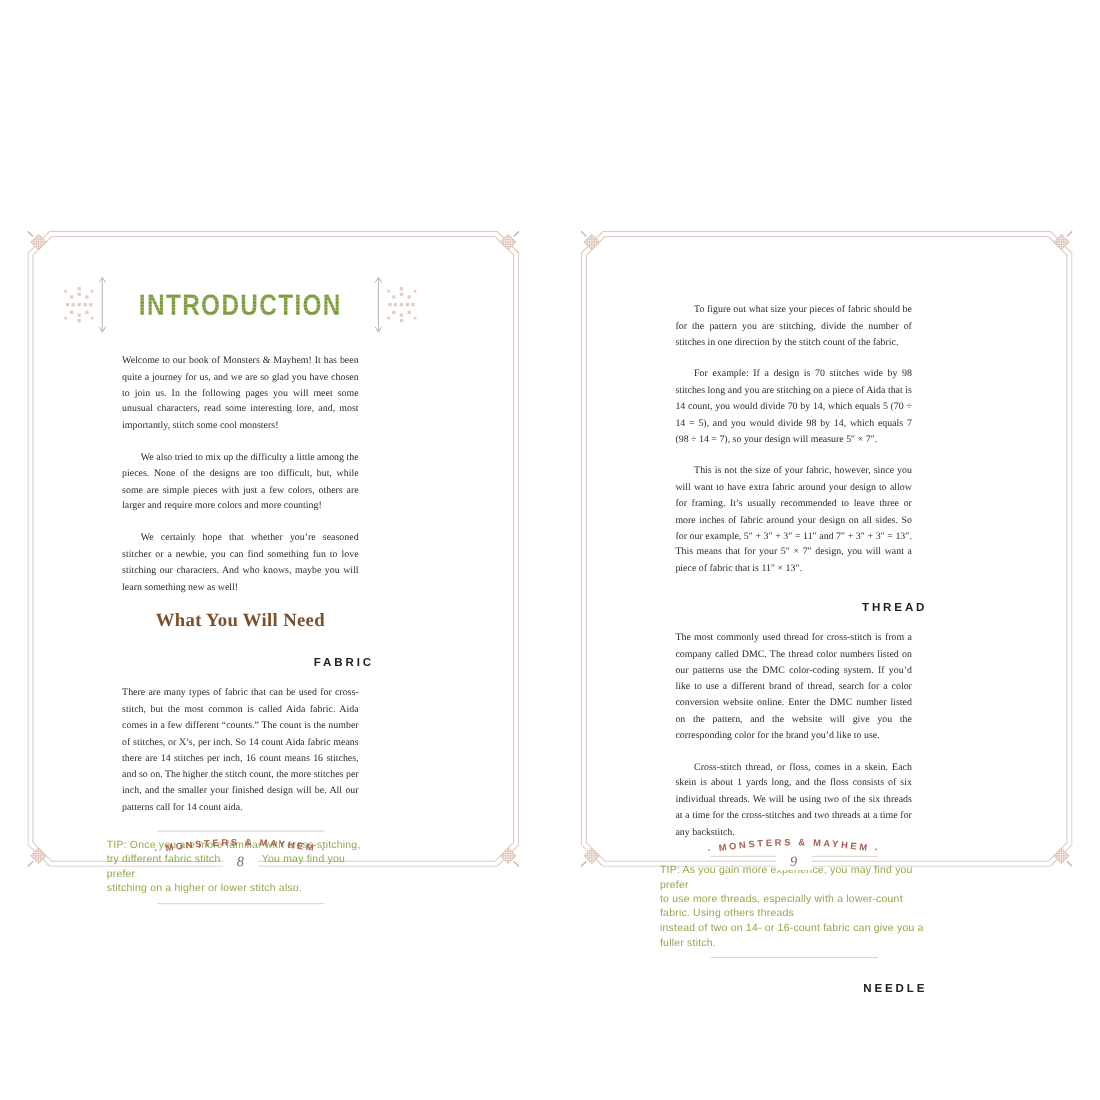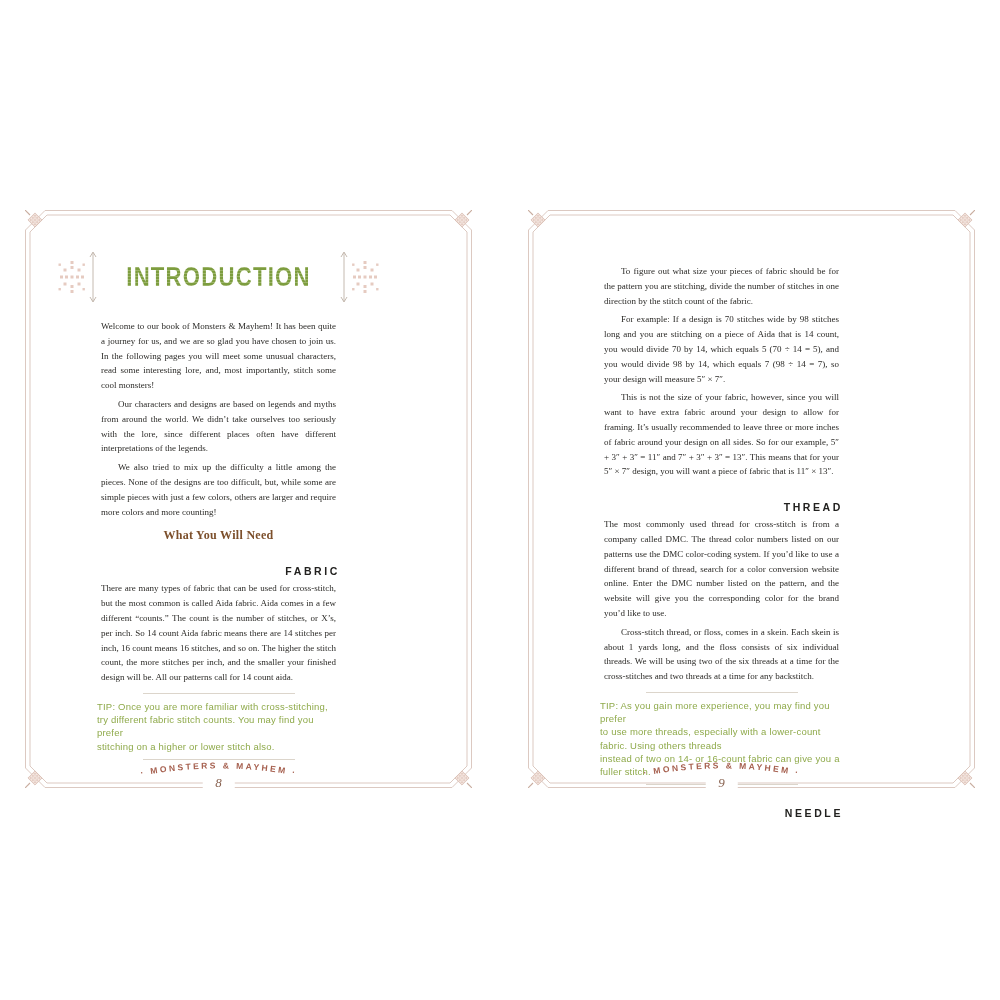--- a/index.html
+++ b/index.html
@@ -47,34 +47,34 @@
   }
   @supports (-webkit-background-clip: text) {
     h1.book-title {
       background: repeating-linear-gradient(180deg, #7d9d3f 0px, #7d9d3f 2px, #9cb468 2px, #9cb468 3px);
       -webkit-background-clip: text;
       background-clip: text;
       color: transparent;
     }
   }
   p.body-par {
-    margin: 4px;
+    margin: 14px;
     font-size: 9px;
     line-height: 14.8px;
     text-align: justify;
     text-indent: 17px;
   }
   p.body-par.no-indent { text-indent: 0; }
   p.body-par.cutoff { text-align-last: justify; }
   h2.script-heading {
     margin: 9px 0 4px 0;
     text-align: center;
     font-family: "Liberation Serif", serif;
     font-weight: bold;
-    font-size: 12px;
+    font-size: 17px;
     color: #7c4f2b;
     letter-spacing: 0.3px;
   }
   h3.caps-heading {
     margin: 22px 0 4px 0;
     text-align: right;
     font-family: "Liberation Sans", sans-serif;
     font-weight: bold;
     font-size: 10.5px;
     letter-spacing: 2.6px;
@@ -181,22 +181,22 @@
           </svg>
         <h1 class="book-title">INTRODUCTION</h1>
         <svg class="orn-svg" width="42" height="56" viewBox="0 0 42 56">
             <g transform="translate(42,0) scale(-1,1)">
               <use href="#titleorn"></use>
             </g>
           </svg>
       </div>
 
       <p class="body-par no-indent">Welcome to our book of Monsters &amp; Mayhem! It has been quite a journey for us, and we are so glad you have chosen to join us. In the following pages you will meet some unusual characters, read some interesting lore, and, most importantly, stitch some cool monsters!</p>
-      <p class="body-par">Our characters and designs are based on legends and myths from around the world. We didn’t take ourselves too seriously with the lore, since different places often have different interpretations of the legends.</p>
       <p class="body-par">We also tried to mix up the difficulty a little among the pieces. None of the designs are too difficult, but, while some are simple pieces with just a few colors, others are larger and require more colors and more counting!</p>
+      <p class="body-par">We certainly hope that whether you’re seasoned stitcher or a newbie, you can find something fun to love stitching our characters. And who knows, maybe you will learn something new as well!</p>
 
       <h2 class="script-heading">What You Will Need</h2>
       <h3 class="caps-heading">FABRIC</h3>
       <p class="body-par no-indent">There are many types of fabric that can be used for cross-stitch, but the most common is called Aida fabric. Aida comes in a few different “counts.” The count is the number of stitches, or X’s, per inch. So 14 count Aida fabric means there are 14 stitches per inch, 16 count means 16 stitches, and so on. The higher the stitch count, the more stitches per inch, and the smaller your finished design will be. All our patterns call for 14 count aida.</p>
 
       <div class="tip-block">
         <div class="tip-rule"></div>
         <div class="tip-line">TIP: Once you are more familiar with cross-stitching,</div>
         <div class="tip-line">try different fabric stitch counts. You may find you prefer</div>
         <div class="tip-line">stitching on a higher or lower stitch also.</div>

